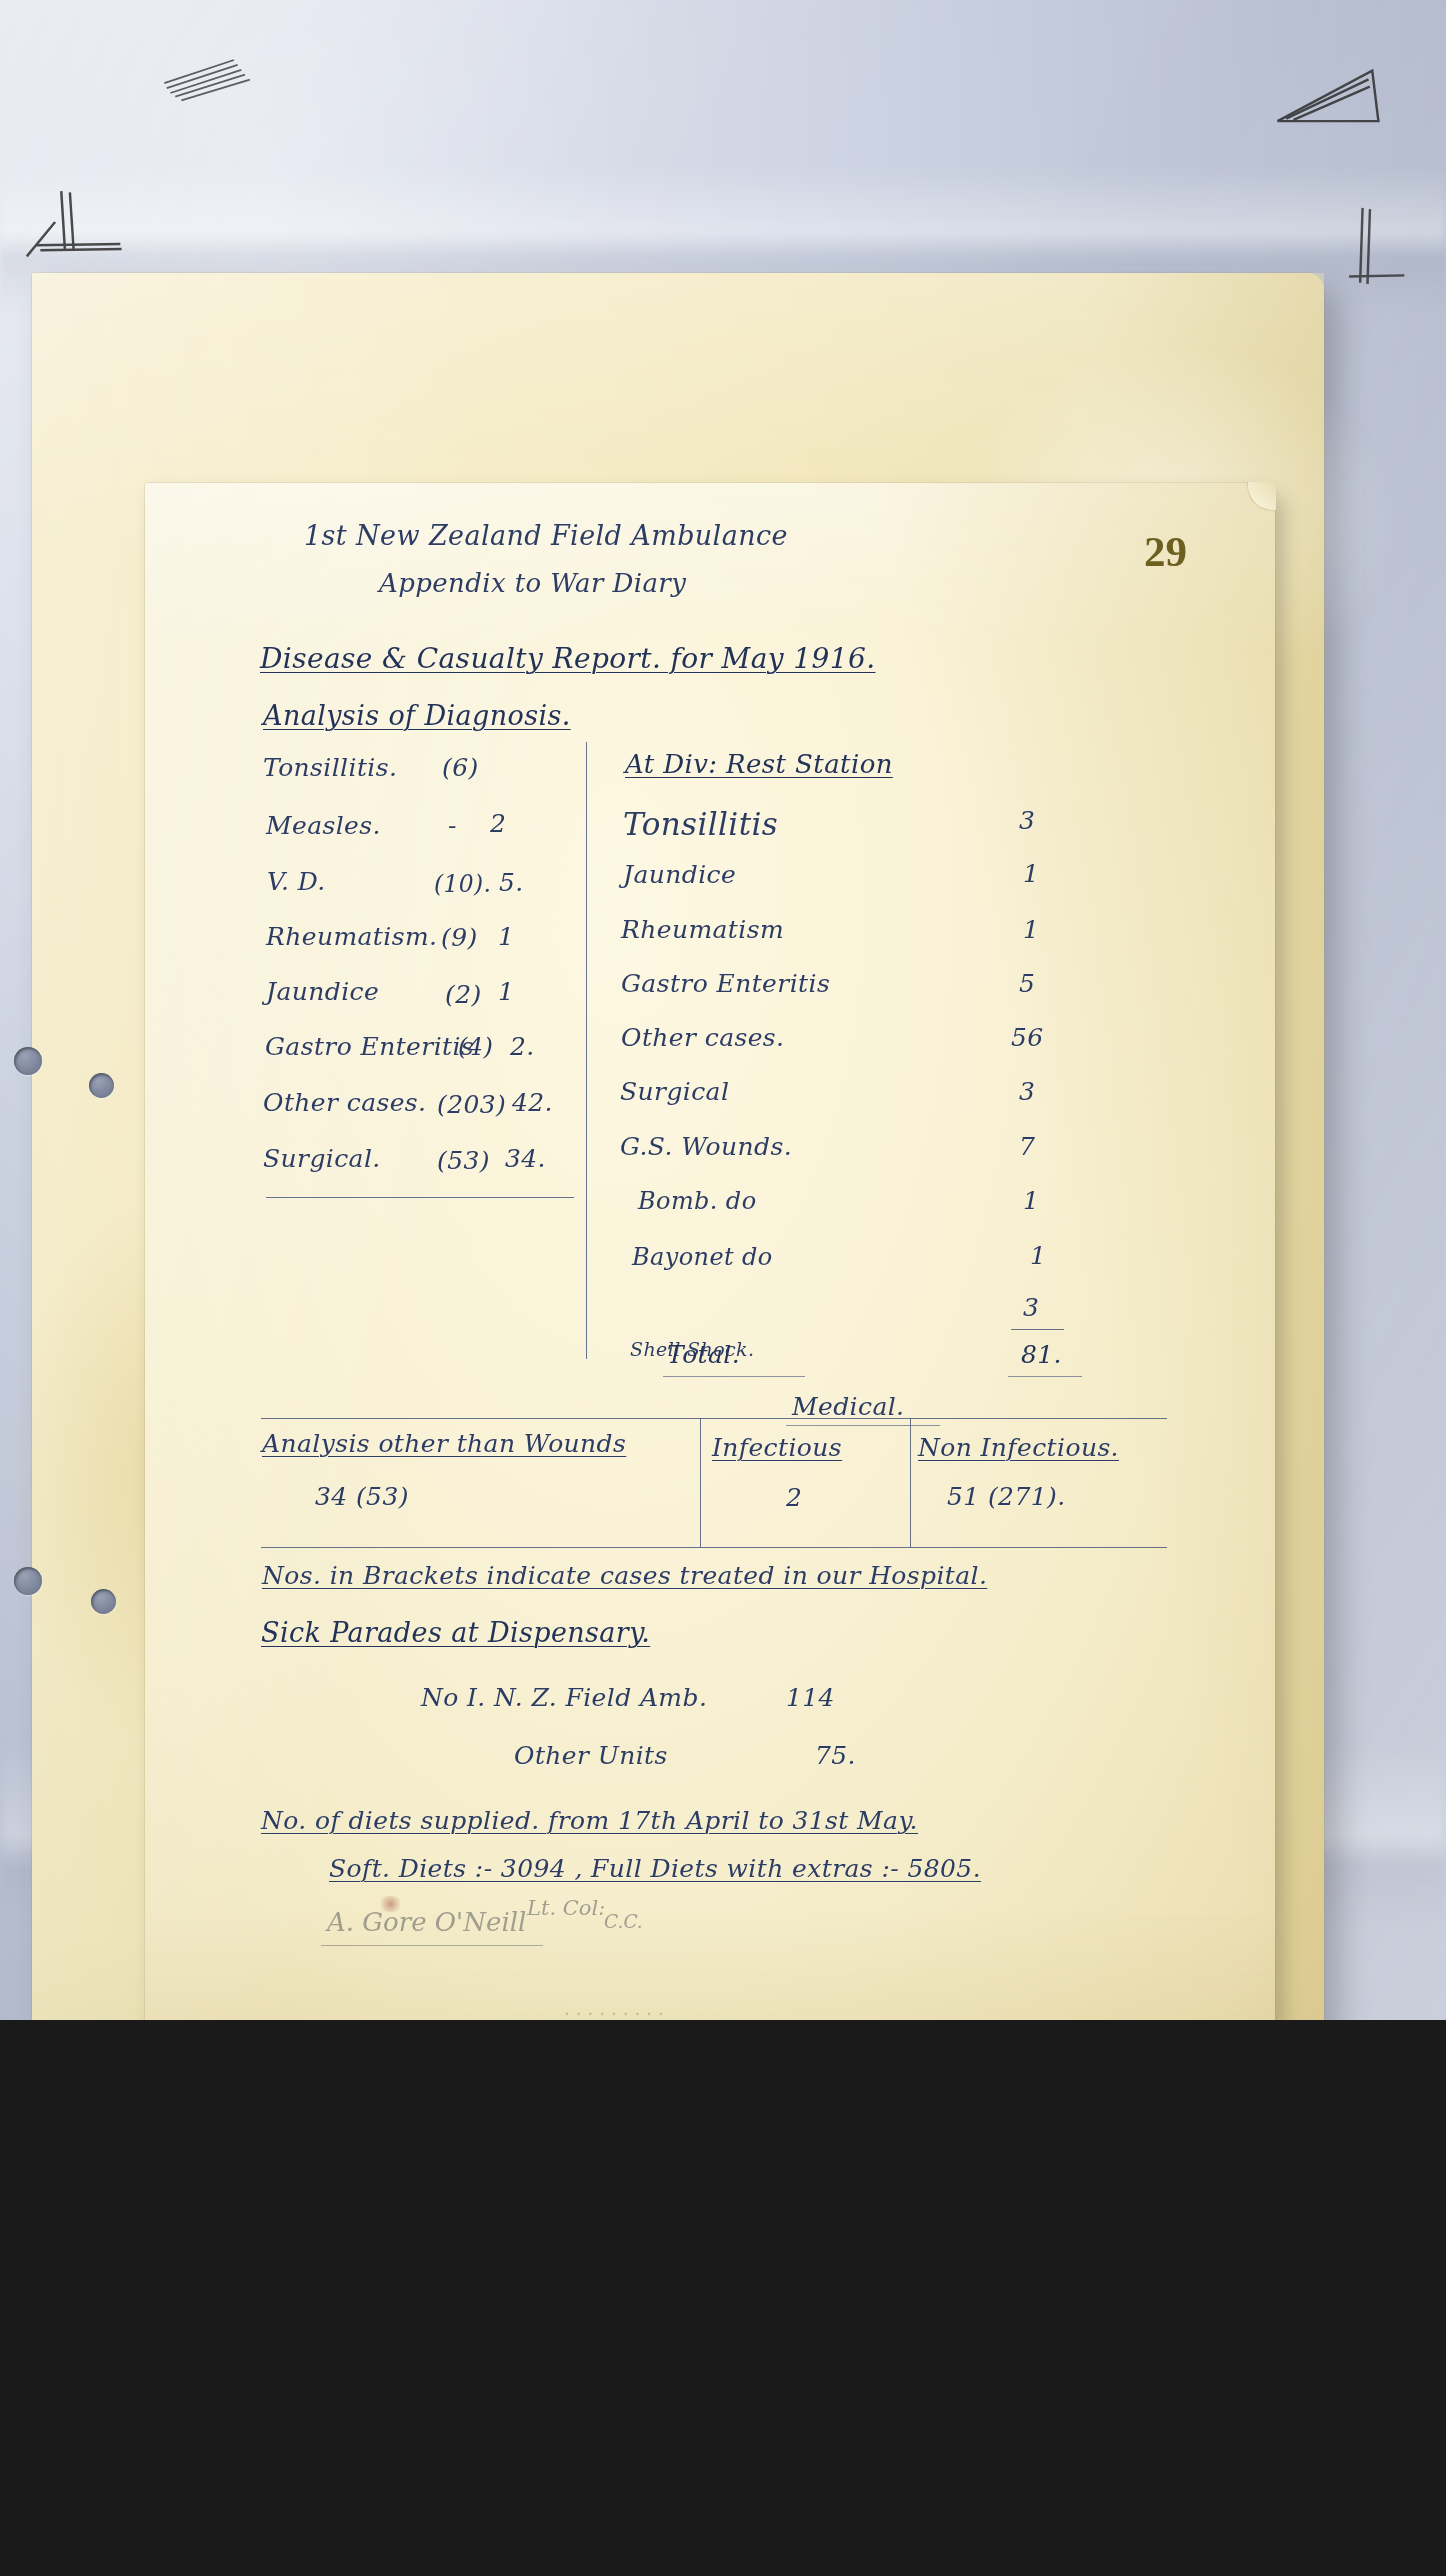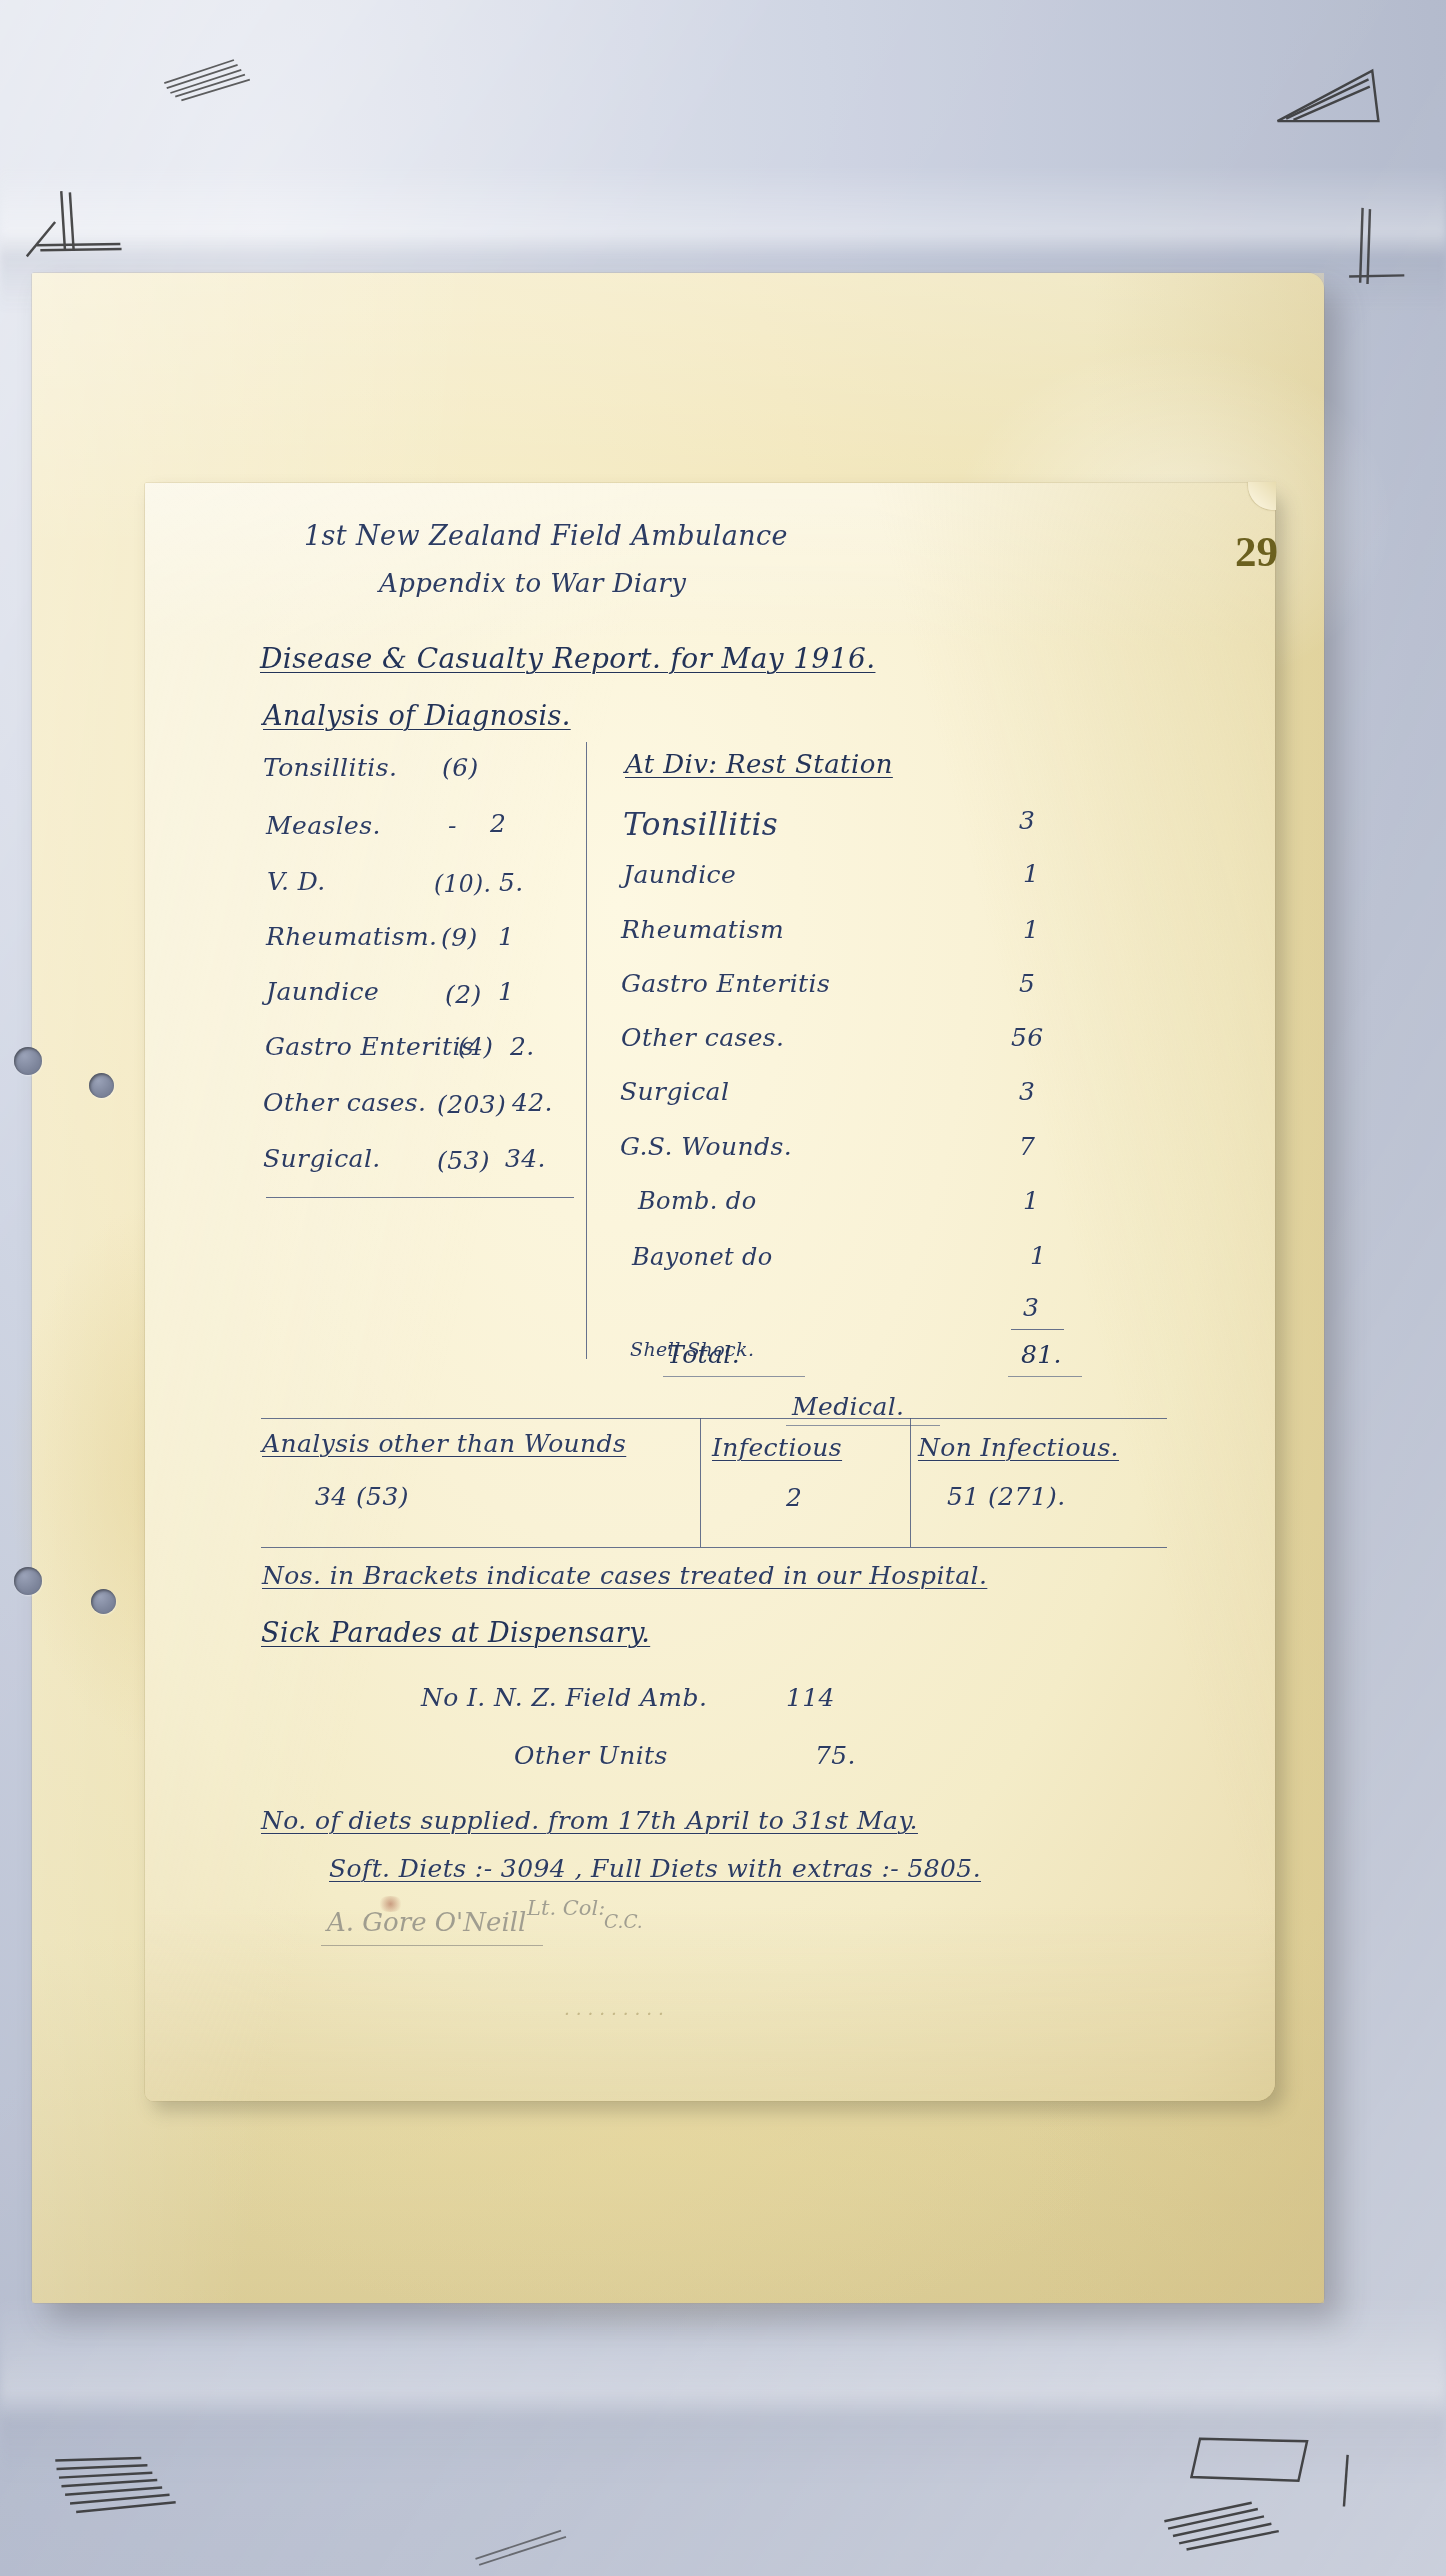--- a/index.html
+++ b/index.html
@@ -3,21 +3,21 @@
 <meta charset="utf-8">
 <style>
   html, body {
     margin: 0;
     padding: 0;
     background: #1a1a1a;
   }
   #page {
     position: relative;
     width: 1446px;
-    height: 2576px;
+    height: 2020px;
     overflow: hidden;
     background: #b9bfd2;
     font-family: "Liberation Serif", serif;
   }
 
   
   .bg-paper {
     position: absolute;
     inset: 0;
     background:
@@ -277,21 +277,21 @@
   <div class="punch" style="left:89px; top:1073px; width:25px; height:25px;"></div>
   <div class="punch" style="left:13.6px; top:1567px;"></div>
   <div class="punch" style="left:91px; top:1589px; width:25px; height:25px;"></div>
 
   <div class="doc">
     <div class="doc-grain"></div>
     <div class="doc-corner"></div>
 
     <div class="hw" style="left:159px; top:37px; font-size:27px;">1st New Zealand Field Ambulance</div>
     <div class="hw" style="left:234px; top:85px; font-size:26px;">Appendix to War Diary</div>
-    <div class="big29" style="left:1090px; top:44px;">29</div>
+    <div class="big29" style="left:999px; top:44px;">29</div>
 
     <div class="hw ink-d u" style="left:115px; top:159px; font-size:28px;">Disease &amp; Casualty Report. for May 1916.</div>
     <div class="hw ink-d u" style="left:118px; top:217px; font-size:27px;">Analysis of Diagnosis.</div>
 
     <div class="rule v" style="left:441px; top:259px; height:617px;"></div>
 
     <div class="hw" style="left:118px; top:270px; font-size:25px;">Tonsillitis.</div>
     <div class="hw" style="left:297px; top:270px; font-size:25px;">(6)</div>
     <div class="hw" style="left:370px; top:270px; font-size:25px;"></div>
 

